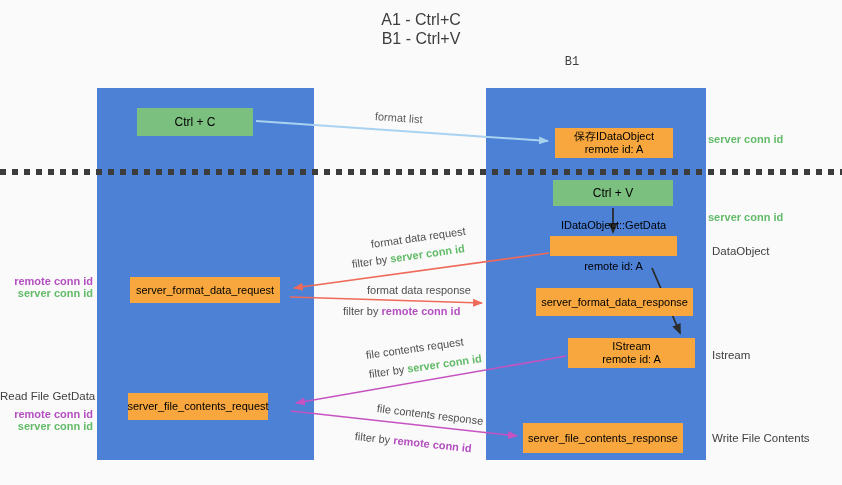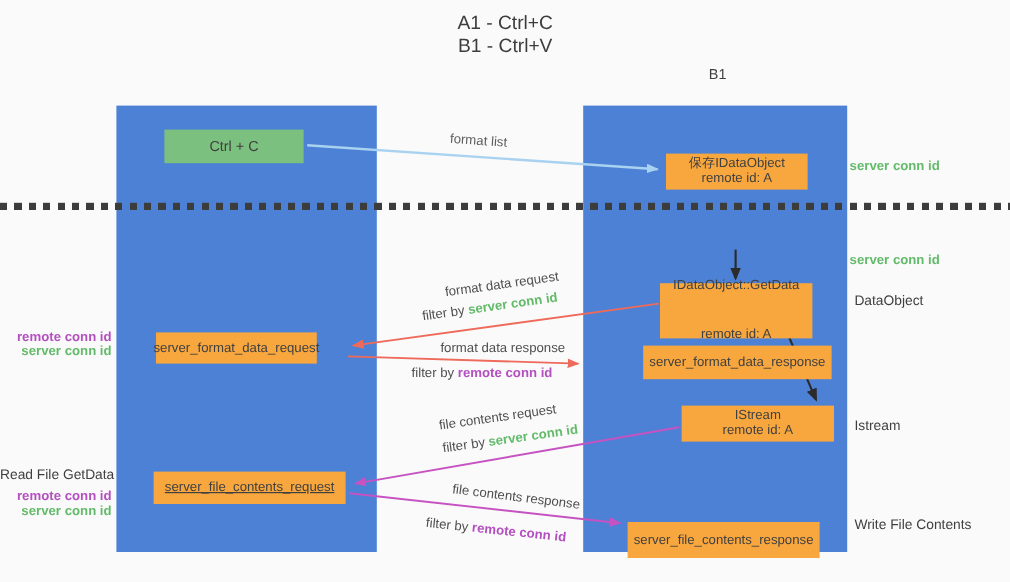--- a/index.html
+++ b/index.html
@@ -29,52 +29,52 @@
   .title{
     position:absolute;left:0;top:10px;width:842px;
     text-align:center;font-size:16px;color:#3d3d3d;line-height:19px;
   }
 
   .lifeline-header{
     position:absolute;top:55px;width:160px;text-align:center;
     font-size:12px;color:#3f3f3f;line-height:14px;
   }
   .lifeline-header.a{left:126px;}
-  .lifeline-header.b{left:518px;}
+  .lifeline-header.b{left:492px;font-family:Liberation Mono, monospace;}
 
   .column{
     position:absolute;top:88px;height:372px;
     background:var(--col-blue);
   }
   .column.a{left:97px;width:217px;}
   .column.b{left:486px;width:220px;}
 
   .dotted-line{
     position:absolute;left:0;top:169px;width:842px;height:6px;
     background:repeating-linear-gradient(90deg,#3c3c3c 0 6px,transparent 6px 12px);
   }
 
   .box{
     position:absolute;display:flex;flex-direction:column;
     align-items:center;justify-content:center;
-    color:#404040;font-size:11px;line-height:13px;text-align:center;
+    color:#000000;font-size:11px;line-height:13px;text-align:center;
     white-space:nowrap;
   }
   .box.green{background:var(--box-green);}
   .box.orange{background:var(--box-orange);}
 
   .box.ctrl-c{left:137px;top:108px;width:116px;height:28px;font-size:12px;}
   .box.ctrl-v{left:553px;top:180px;width:120px;height:26px;font-size:12px;}
   .box.save-dobj{left:555px;top:128px;width:118px;height:30px;justify-content:center;}
-  .box.getdata{left:550px;top:236px;width:127px;height:46px;gap:28px;}
+  .box.getdata{left:550px;top:236px;width:127px;height:20px;gap:28px;}
   .box.istream{left:568px;top:338px;width:127px;height:30px;}
-  .box.fmt-req{left:130px;top:277px;width:134px;height:26px;}
+  .box.fmt-req{left:130px;top:277px;width:150px;height:26px;}
   .box.fmt-resp{left:488px;top:288px;width:157px;height:28px;margin-left:48px;}
-  .box.file-req{left:128px;top:393px;width:160px;height:27px;text-decoration:underline;}
-  .box.file-resp{left:523px;top:423px;width:160px;height:30px;margin-top:12px;}
+  .box.file-req{left:128px;top:393px;width:140px;height:27px;}
+  .box.file-resp{left:523px;top:423px;width:160px;height:30px;}
 
   svg.arrows{position:absolute;left:0;top:0;width:842px;height:485px;pointer-events:none;}
   .mk-blue{fill:var(--arrow-blue);}
   .mk-red{fill:var(--arrow-red);}
   .mk-magenta{fill:var(--arrow-magenta);}
   .mk-black{fill:var(--arrow-black);}
   .ln-blue{stroke:var(--arrow-blue);stroke-width:2;}
   .ln-red{stroke:var(--arrow-red);stroke-width:1.6;}
   .ln-magenta{stroke:var(--arrow-magenta);stroke-width:1.6;}
   .ln-black{stroke:var(--arrow-black);stroke-width:1.8;}
@@ -158,20 +158,23 @@
 
   <div class="box green ctrl-c">
     <span>Ctrl + C</span>
   </div>
 
   <div class="box orange save-dobj">
     <span>保存IDataObject</span>
     <span>remote id: A</span>
   </div>
 
+  <div class="box green ctrl-v">
+    <span>Ctrl + V</span>
+  </div>
 
   <div class="box orange getdata">
     <span>IDataObject::GetData</span>
     <span>remote id: A</span>
   </div>
 
   <div class="box orange istream">
     <span>IStream</span>
     <span>remote id: A</span>
   </div>

